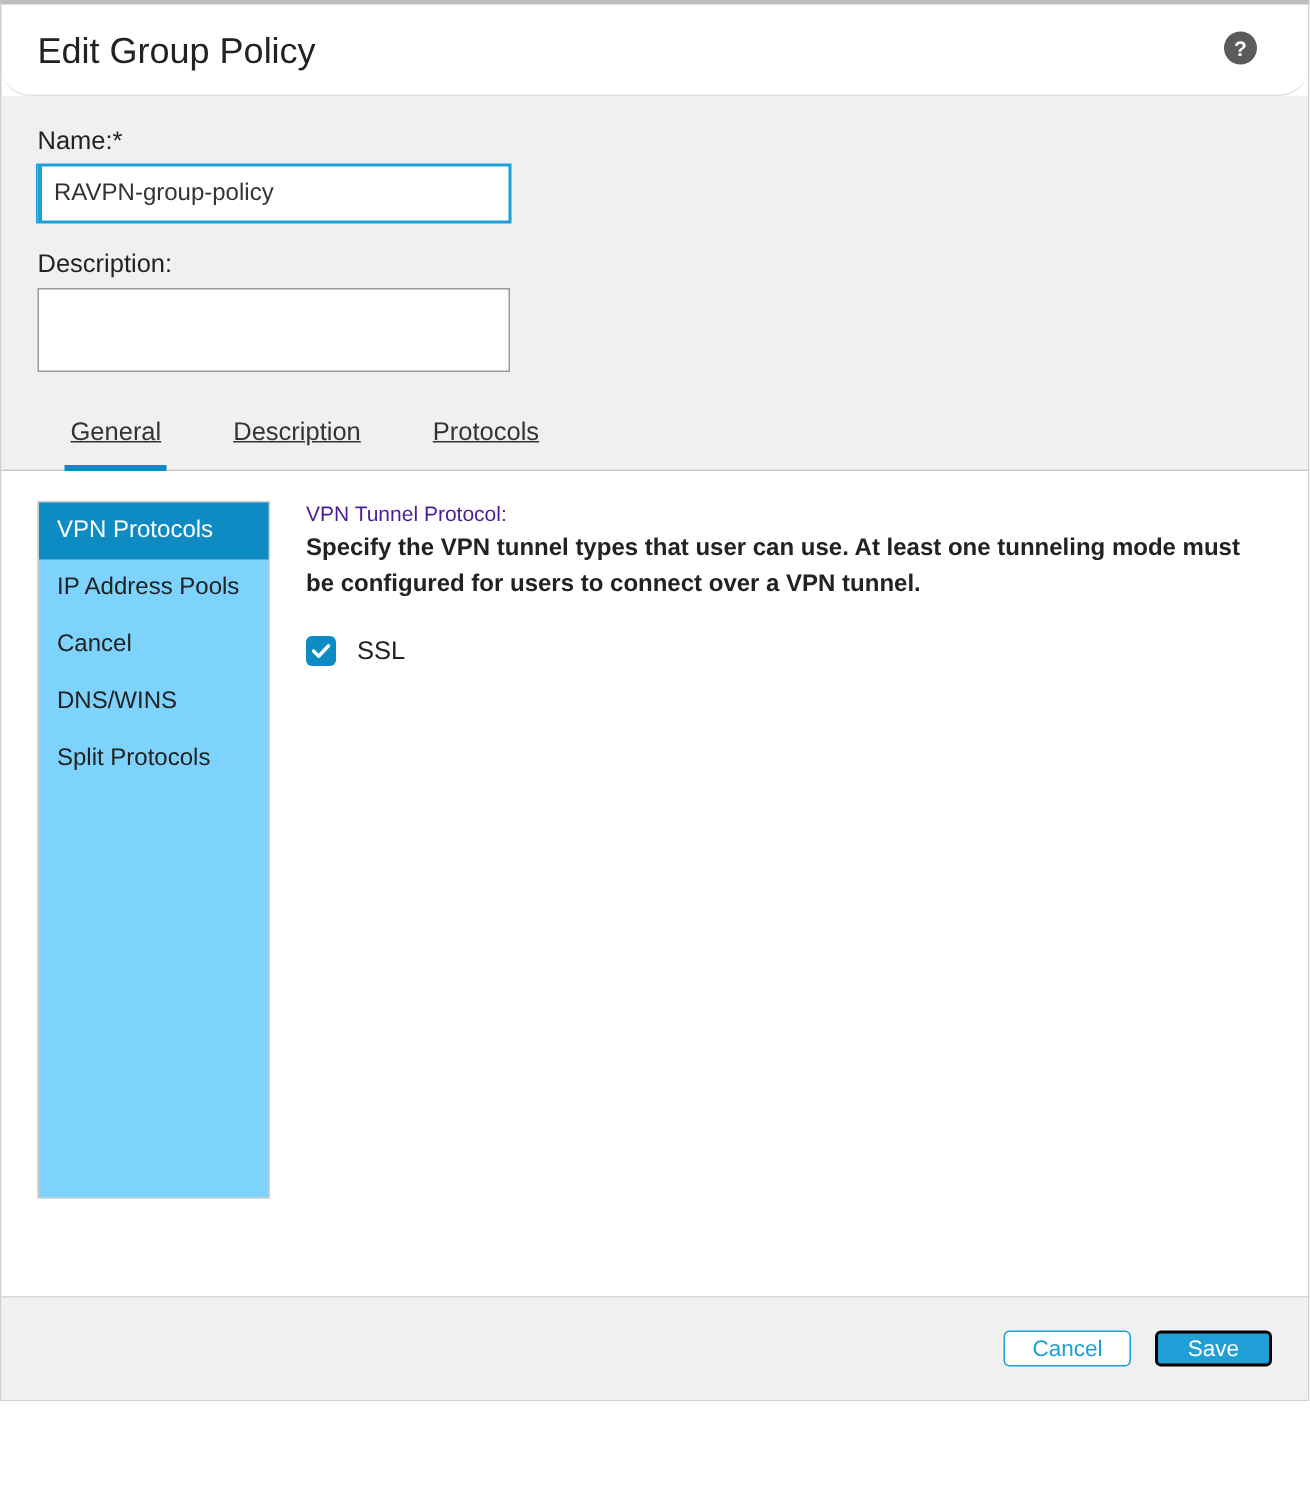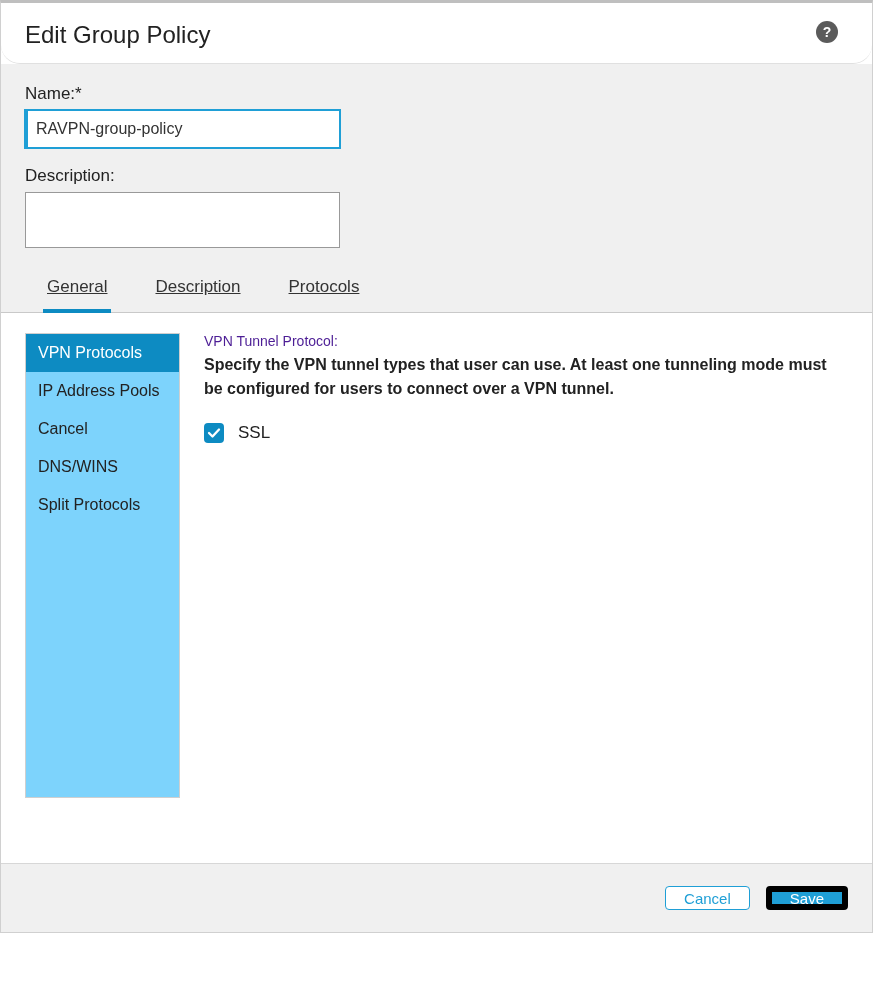--- a/index.html
+++ b/index.html
@@ -178,21 +178,21 @@
     justify-content: center;
   }
   .btn-secondary {
     background: #fff;
     color: #1f9fd6;
     border: 1px solid #1f9fd6;
   }
   .btn-primary {
     background: #1f9fd6;
     color: #fff;
-    border: 6px solid #000000;
+    border: 2px solid #000000;
   }
 </style>
 </head>
 <body>
 
 <div class="dialog">
 
   <div class="dialog-header">
     <div class="dialog-title">Edit Group Policy</div>
     <div class="help-icon">?</div>

